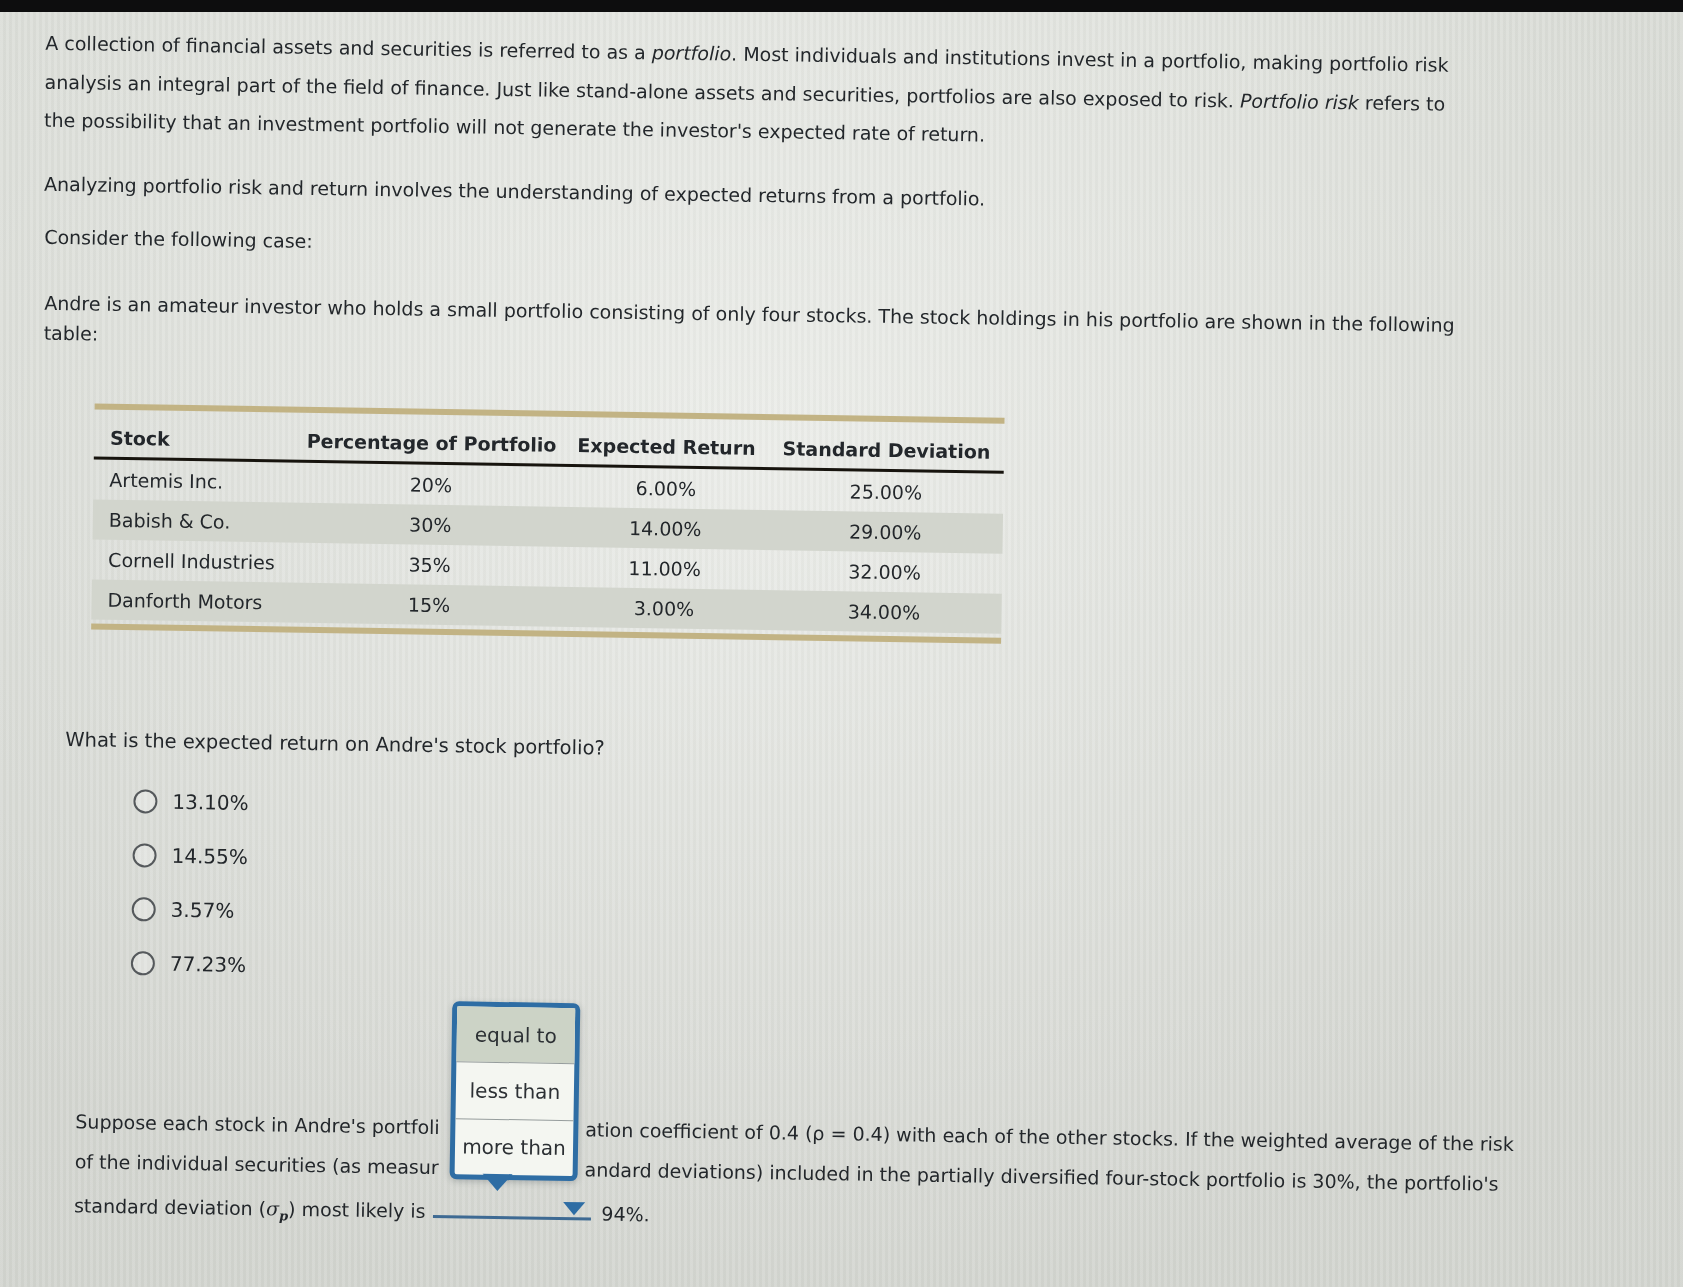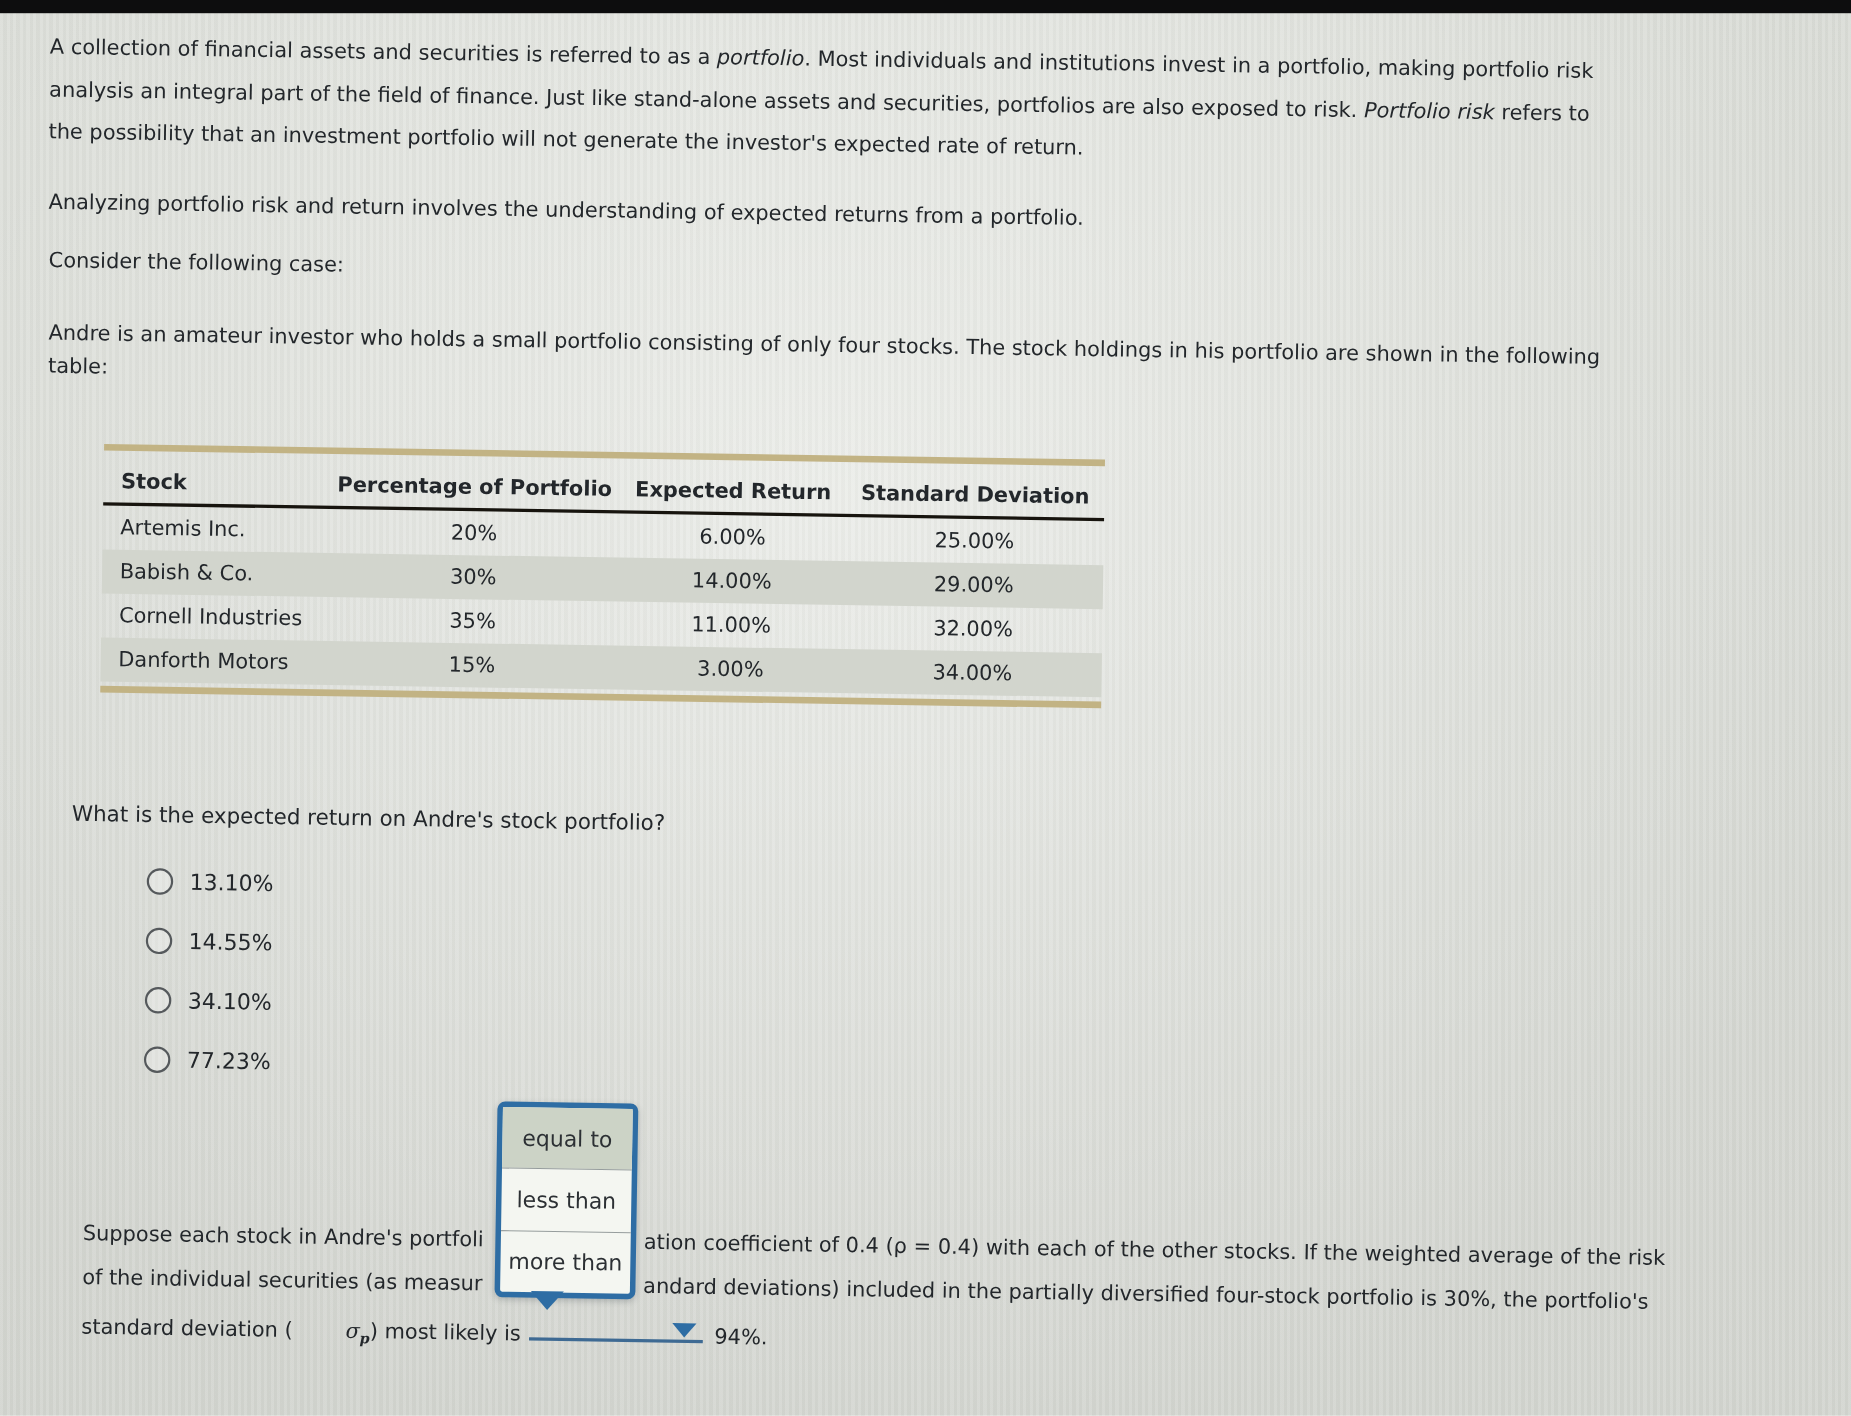--- a/index.html
+++ b/index.html
@@ -31,21 +31,21 @@
   .c1{padding-left:16px;text-align:left;}
   .c2,.c3,.c4{text-align:center;}
 
   
   .opt{position:absolute;left:146px;display:flex;align-items:center;gap:15px;height:26px;cursor:pointer;}
   .radio{width:20px;height:20px;border:2px solid #55595c;border-radius:50%;
          background:rgba(255,255,255,.25);flex:0 0 auto;}
   .optlabel{font-size:20px;}
 
   
-  .subwrap{font-family:"DejaVu Serif","Liberation Serif",serif;font-style:italic;margin-left:48px;}
+  .subwrap{font-family:"DejaVu Serif","Liberation Serif",serif;font-style:italic;}
   .subwrap sub{font-size:13px;font-weight:bold;}
   .blank{display:inline-block;position:relative;width:158px;height:20px;
          border-bottom:3px solid #3e6a93;margin:0 10px 0 8px;vertical-align:baseline;cursor:pointer;}
   .caret{position:absolute;right:6px;bottom:2px;width:0;height:0;
          border-left:11px solid transparent;border-right:11px solid transparent;
          border-top:13px solid #2e6da4;}
 
   
   #dd{position:absolute;left:468px;top:994px;width:128px;height:178px;z-index:10;
       background:#f4f6f1;border:5px solid #2e6da4;border-radius:7px;
@@ -117,21 +117,21 @@
   <div class="opt" style="top:786px">
     <span class="radio"></span>
     <span class="optlabel">13.10%</span>
   </div>
   <div class="opt" style="top:840px">
     <span class="radio"></span>
     <span class="optlabel">14.55%</span>
   </div>
   <div class="opt" style="top:894px">
     <span class="radio"></span>
-    <span class="optlabel">34.10%</span>
+    <span class="optlabel">3.57%</span>
   </div>
   <div class="opt" style="top:948px">
     <span class="radio"></span>
     <span class="optlabel">77.23%</span>
   </div>
 
   <div class="l" style="top:1108px;left:93px">Suppose each stock in Andre's portfoli</div>
   <div class="l" style="top:1108px;left:603px">ation coefficient of 0.4 (ρ = 0.4) with each of the other stocks. If the weighted average of the risk</div>
   <div class="l" style="top:1148px;left:93px">of the individual securities (as measur</div>
   <div class="l" style="top:1148px;left:603px">andard deviations) included in the partially diversified four-stock portfolio is 30%, the portfolio's</div>

